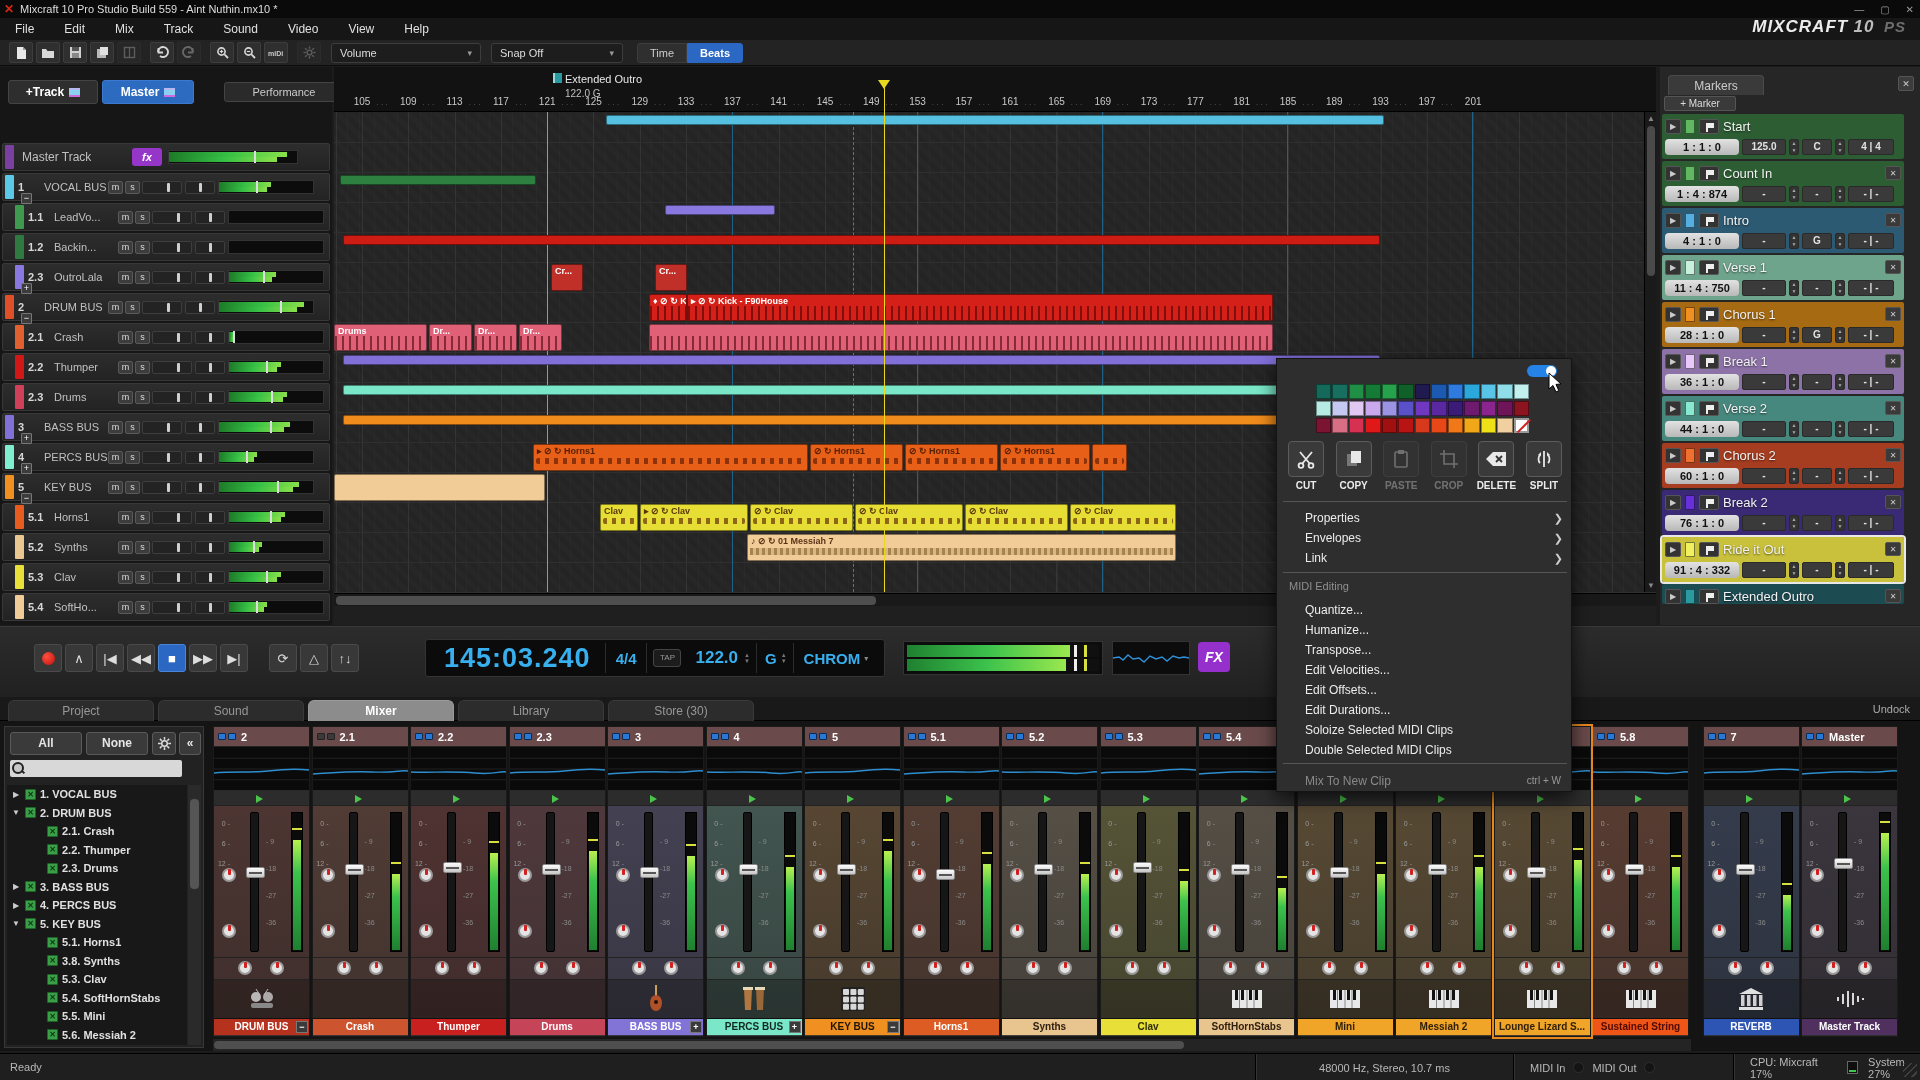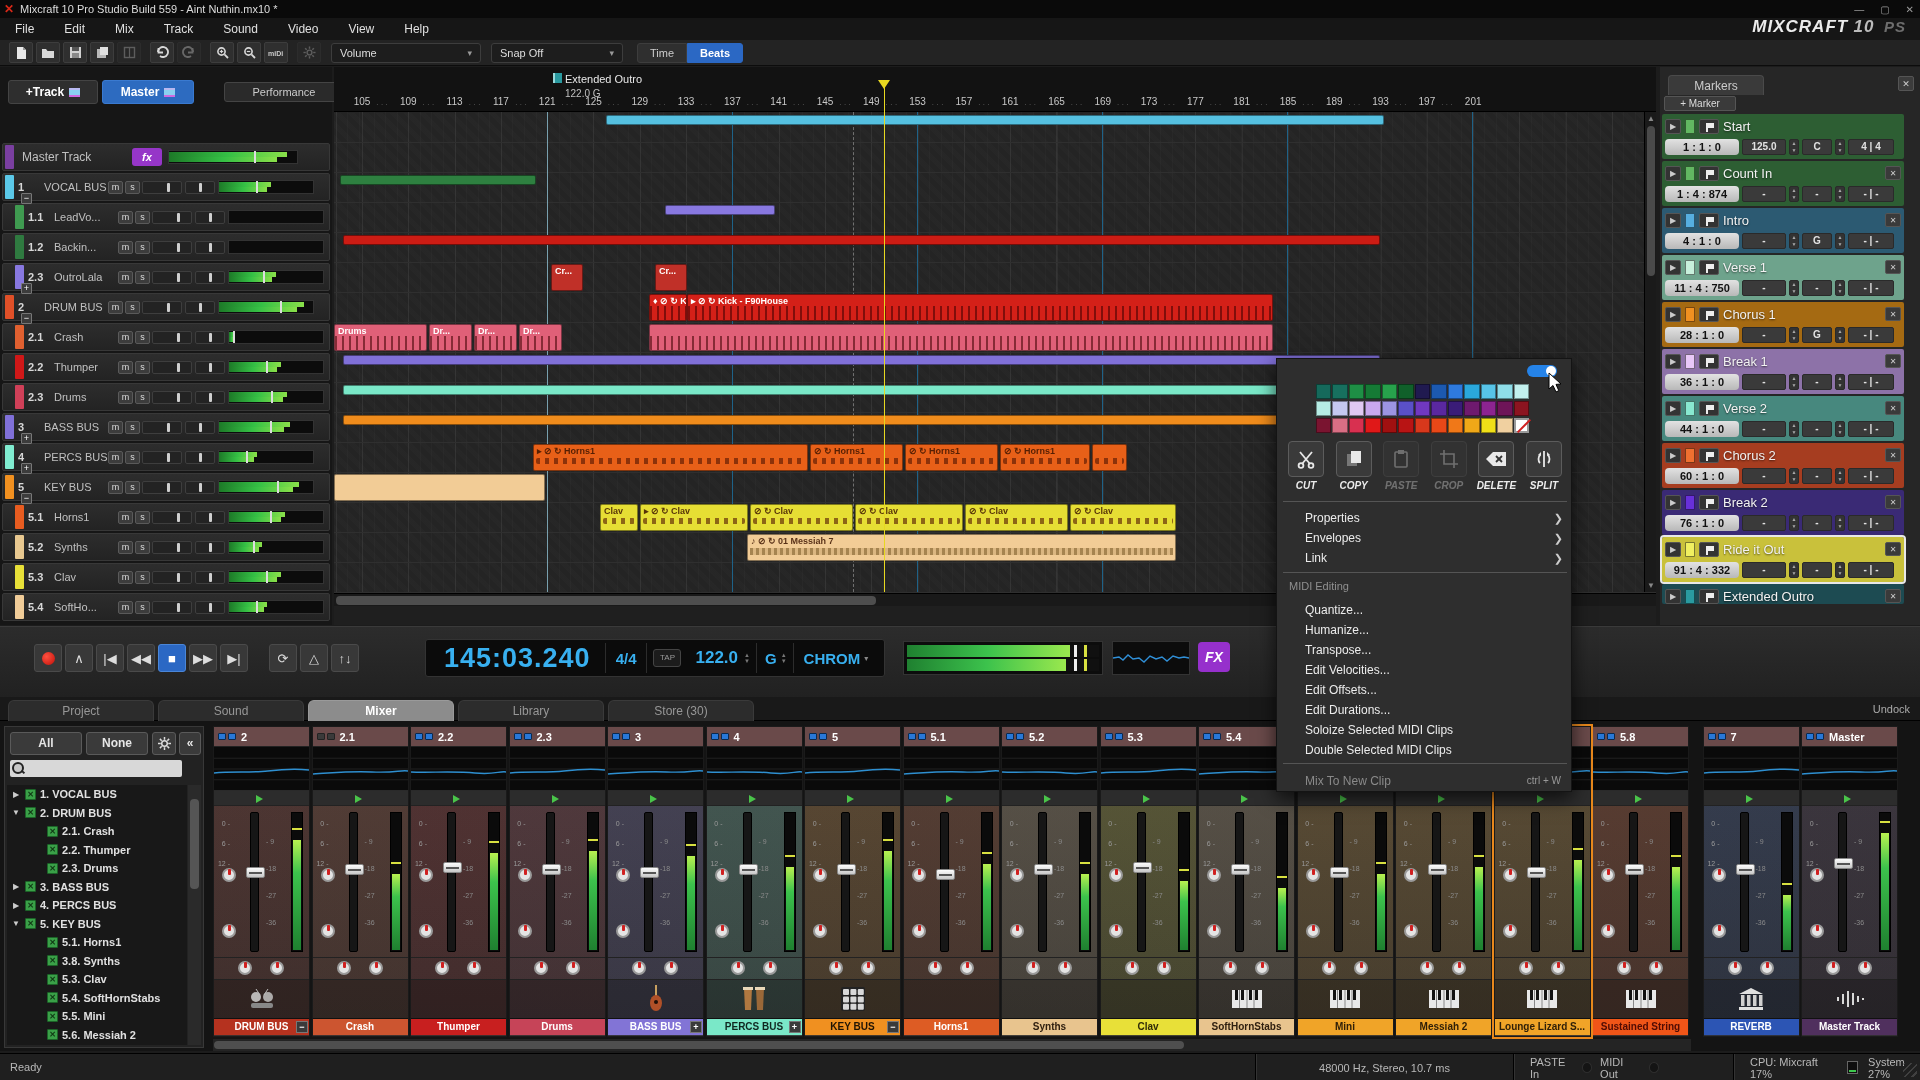--- a/index.html
+++ b/index.html
@@ -206,21 +206,21 @@
   
   #ctxmenu { position:absolute; left:1276px; top:358px; width:296px; height:434px; background:#2e2e2e; border:1px solid #141414;
      box-shadow:0 6px 18px rgba(0,0,0,.7); z-index:50; }
   #ctx-toggle { position:absolute; right:14px; top:6px; width:30px; height:12px; background:#2583e8; border-radius:6px; }
   #ctx-toggle::after { content:""; position:absolute; right:1px; top:1px; width:10px; height:10px; background:#fff; border-radius:50%; }
   #palette { position:absolute; left:38px; top:24px; width:220px; }
   .swrow { display:flex; height:17px; }
   .sw { width:15.5px; height:15.5px; margin:0.5px; border:1px solid rgba(0,0,0,.4); }
   .sw.none { background:#fff; position:relative; border:2px solid #999; }
   .sw.none::after { content:""; position:absolute; left:-1px; top:5px; width:18px; height:2px; background:#d02020; transform:rotate(-45deg); }
-  #ctx-actions { position:absolute; left:6px; top:82px; width:284px; display:flex; justify-content:space-between;font-style:italic; }
+  #ctx-actions { position:absolute; left:6px; top:82px; width:284px; display:flex; justify-content:space-between; }
   .act { width:46px; text-align:center; }
   .act .abox { width:36px; height:36px; margin:0 auto; background:#3a3a3a; border:1px solid #5c5c5c; border-radius:4px;
      display:flex; align-items:center; justify-content:center; }
   .act .alabel { color:#ececec; font-size:10px; font-weight:bold; margin-top:3px; }
   .act.dim { opacity:.35; }
   .ctx-sep { position:absolute; left:6px; width:284px; height:1px; background:#555; }
   .ctx-item { position:absolute; left:0; width:296px; height:20px; color:#ececec; font-size:12px; line-height:20px; padding-left:28px; }
   .ctx-item .sub { position:absolute; right:10px; color:#ccc; font-size:11px; }
   .ctx-item.dim2 { color:#8a8a8a; }
   .ctx-item .short { position:absolute; right:12px; color:#999; font-size:10px; }
@@ -2143,21 +2143,21 @@
         <path d="M1 1 L1 17 L5 13.5 L8 20 L10.8 18.6 L8 12.4 L13 12 Z" fill="#fff" stroke="#000" stroke-width="1"></path>
       </svg>
   </div>
 
   <div id="statusbar">
     <span id="sb-ready">Ready</span>
     <div class="sb-seg" style="left:1255px; width:258px; justify-content:center;">
       <span>48000 Hz, Stereo, 10.7 ms</span>
       </div>
     <div class="sb-seg" style="left:1513px; width:162px;">
-      <span>PASTE In</span>
+      <span>MIDI In</span>
       <span class="sb-led"></span>
       <span>MIDI Out</span>
       <span class="sb-led"></span>
       </div>
     <div class="sb-seg" style="left:1733px; width:230px;gap:10px;">
       <span>CPU: Mixcraft 17%</span>
       <span class="sb-meterbox">
           <span class="f" id="cpu-f" style="height: 17%;"></span>
         </span>
       <span>System 27%</span>

